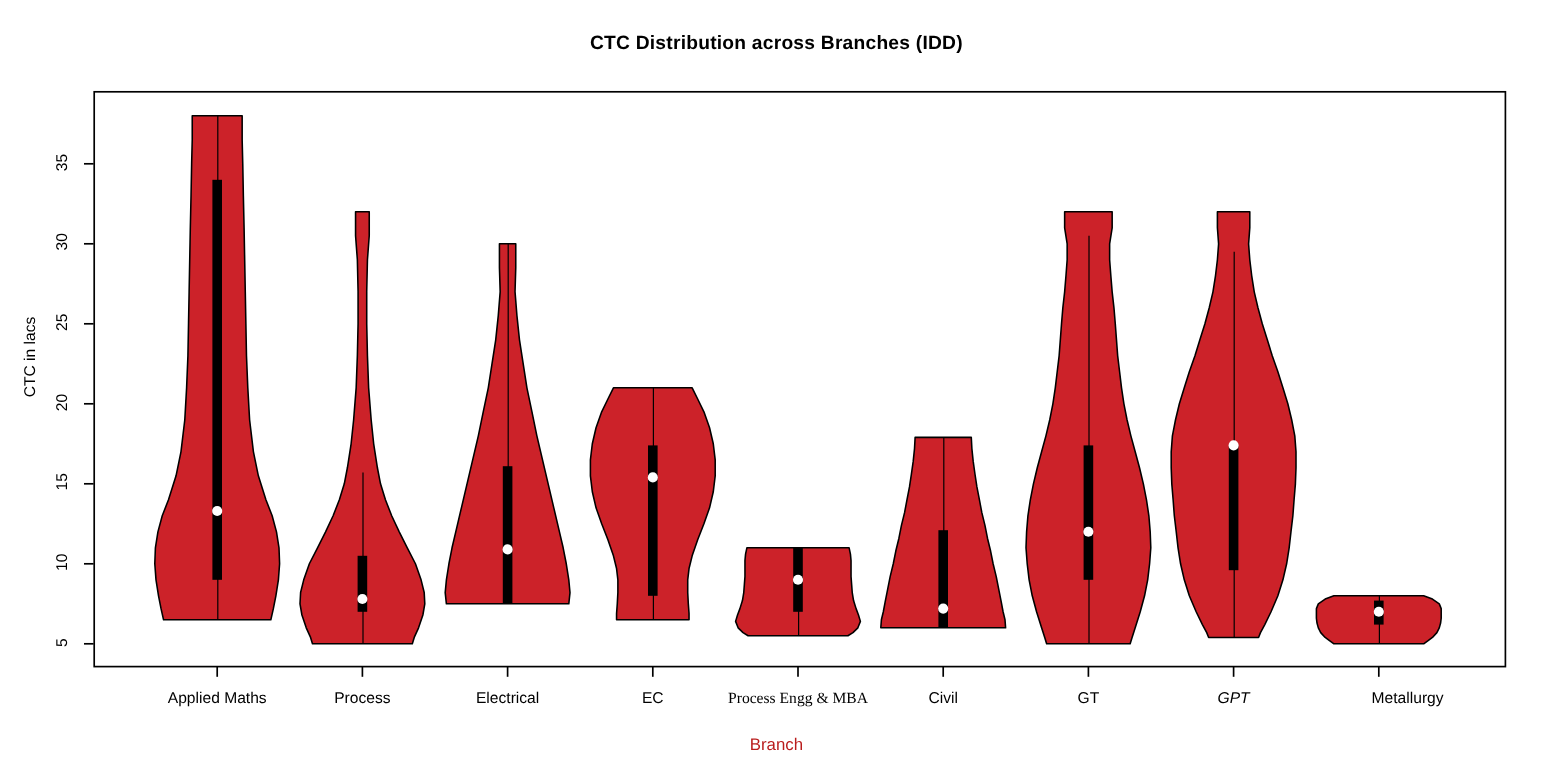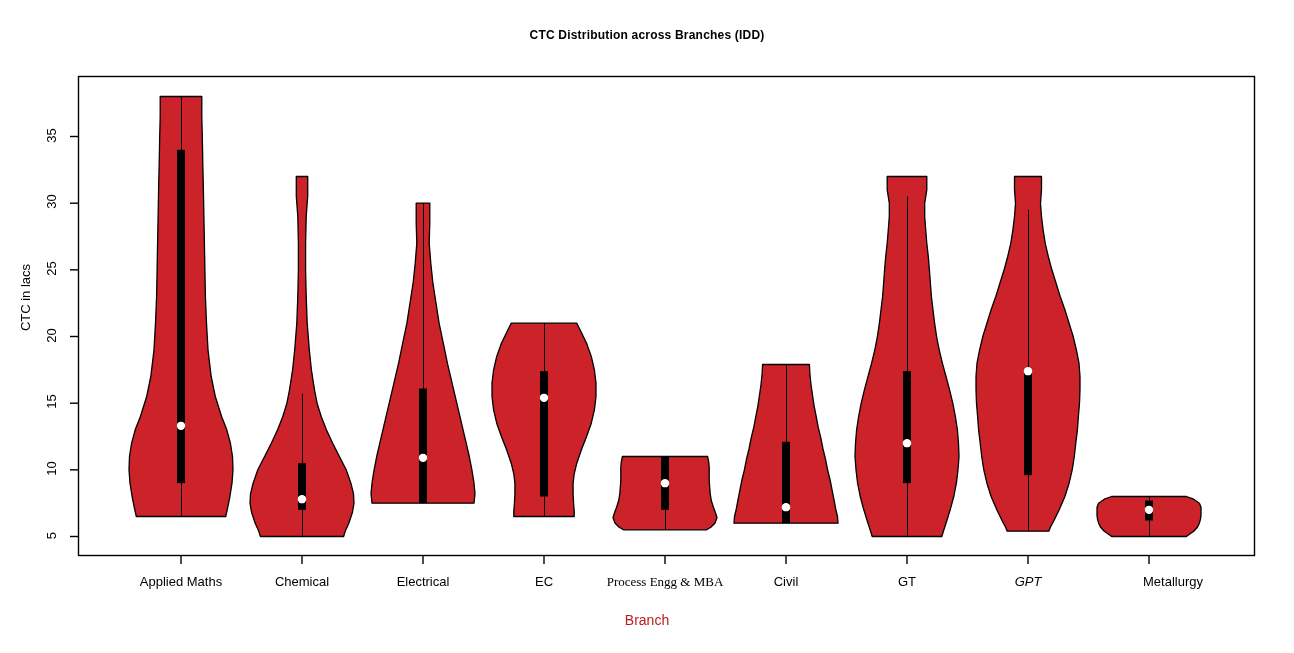--- a/index.html
+++ b/index.html
@@ -19,21 +19,21 @@
     left: 0; top: 0;
     width: 1294px;
     height: 653px;
   }
   .plot-title {
     position: absolute;
     left: 0;
     top: 28px;
     width: 1294px;
     text-align: center;
-    font-size: 12px;
+    font-size: 16px;
     font-weight: bold;
     color: #000000;
     letter-spacing: 0.2px;
   }
   .axis-label-x {
     position: absolute;
     left: 0;
     top: 612px;
     width: 1294px;
     text-align: center;
@@ -162,21 +162,21 @@
       <div class="tick-label-y" style="left: 36px; top: 527.5px;">5</div>
       <div class="tick-label-y" style="left: 36px; top: 460.833px;">10</div>
       <div class="tick-label-y" style="left: 36px; top: 394.167px;">15</div>
       <div class="tick-label-y" style="left: 36px; top: 327.5px;">20</div>
       <div class="tick-label-y" style="left: 36px; top: 260.833px;">25</div>
       <div class="tick-label-y" style="left: 36px; top: 194.167px;">30</div>
       <div class="tick-label-y" style="left: 36px; top: 127.5px;">35</div>
     </div>
   <div id="x-tick-labels">
       <div class="tick-label-x" style="left: 181px; top: 574px;">Applied Maths</div>
-      <div class="tick-label-x" style="left: 302px; top: 574px;">Chemical</div>
+      <div class="tick-label-x" style="left: 302px; top: 574px;">Process</div>
       <div class="tick-label-x" style="left: 423px; top: 574px;">Electrical</div>
       <div class="tick-label-x" style="left: 544px; top: 574px;">EC</div>
       <div class="tick-label-x" style="left: 665px; top: 574px; font-family: Liberation Serif, serif;">Process Engg &amp; MBA</div>
       <div class="tick-label-x" style="left: 786px; top: 574px;">Civil</div>
       <div class="tick-label-x" style="left: 907px; top: 574px;">GT</div>
       <div class="tick-label-x" style="left: 1028px; top: 574px; font-style: italic;">GPT</div>
       <div class="tick-label-x" style="left: 1149px; top: 574px; margin-left: 24px;">Metallurgy</div>
     </div>
 
 </div>

